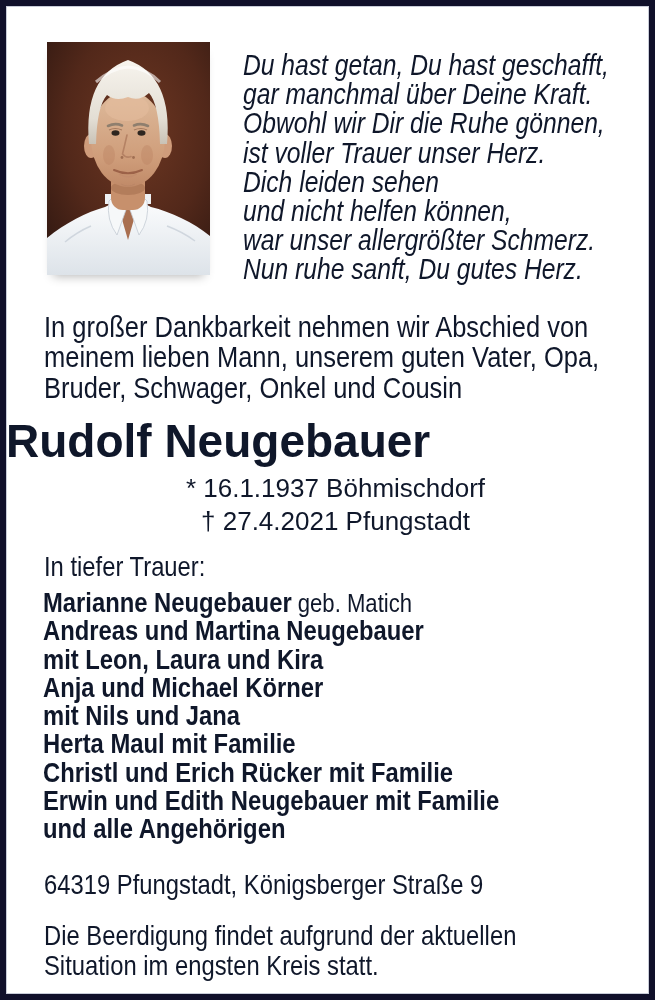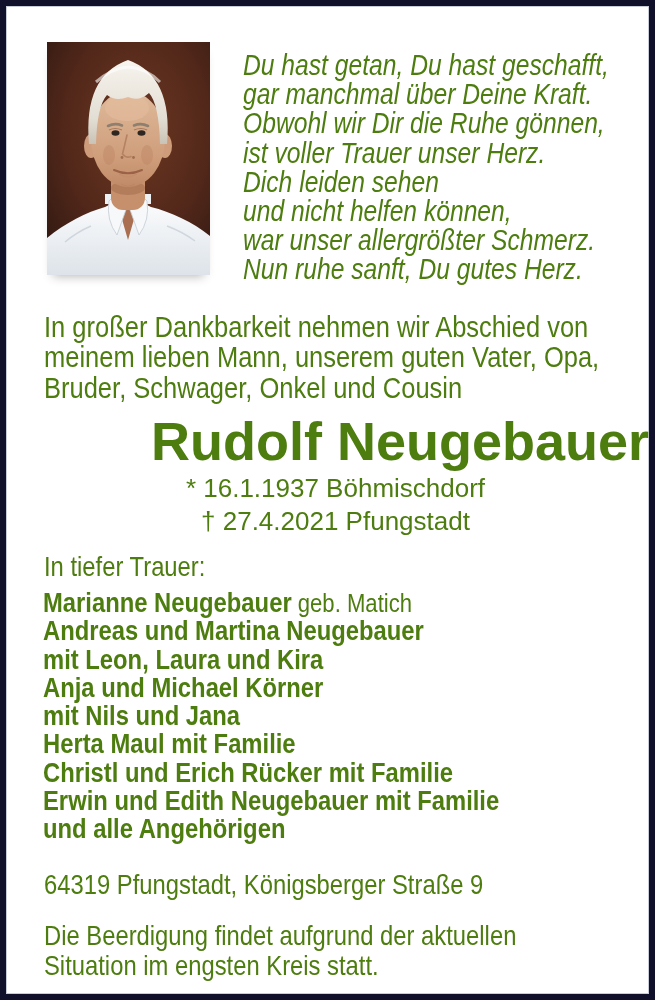--- a/index.html
+++ b/index.html
@@ -4,38 +4,38 @@
 <style>
   html,body{margin:0;padding:0;background:#ffffff;}
   .page{
     position:relative;
     width:655px;height:1000px;
     box-sizing:border-box;
     background:#ffffff;
     border:6px solid #10102a;
     box-shadow: inset 0 0 0 1px #c8ccd8;
     font-family:"Liberation Sans", sans-serif;
-    color:#4d7c0f;
+    color:#0f172a;
     overflow:hidden;
   }
   .abs{position:absolute;}
   .condensed{transform:scaleX(0.85);transform-origin:0 0;white-space:nowrap;}
   
   .photo{
     left:41px;top:36px;width:163px;height:233px;
     box-shadow:0 7px 10px -6px rgba(0,0,0,.30);
     background:#45231a;
   }
   .photo svg{display:block;}
   
   .poem{left:237px;top:45px;font-size:29px;line-height:29.2px;font-style:italic;}
   
   .intro{left:38px;top:306px;font-size:30px;line-height:30.3px;}
   
-  .name{left:0;top:405px;width:100%;text-align:right;font-size:54px;line-height:60px;font-weight:700;}
+  .name{left:0;top:405px;width:100%;text-align:left;font-size:46px;line-height:60px;font-weight:700;}
   
   .dates{left:8px;top:466px;width:100%;text-align:center;font-size:26px;line-height:33px;}
   
   .trauer{left:38px;top:546px;font-size:28px;line-height:30px;}
   .mourners{left:37px;top:583px;font-size:28px;line-height:28.3px;font-weight:700;}
   .mourners .r{font-weight:400;font-size:26px;}
   
   .address{left:38px;top:864px;font-size:28px;line-height:30px;}
   .funeral{left:38px;top:915px;font-size:28px;line-height:29.6px;}
 </style>

